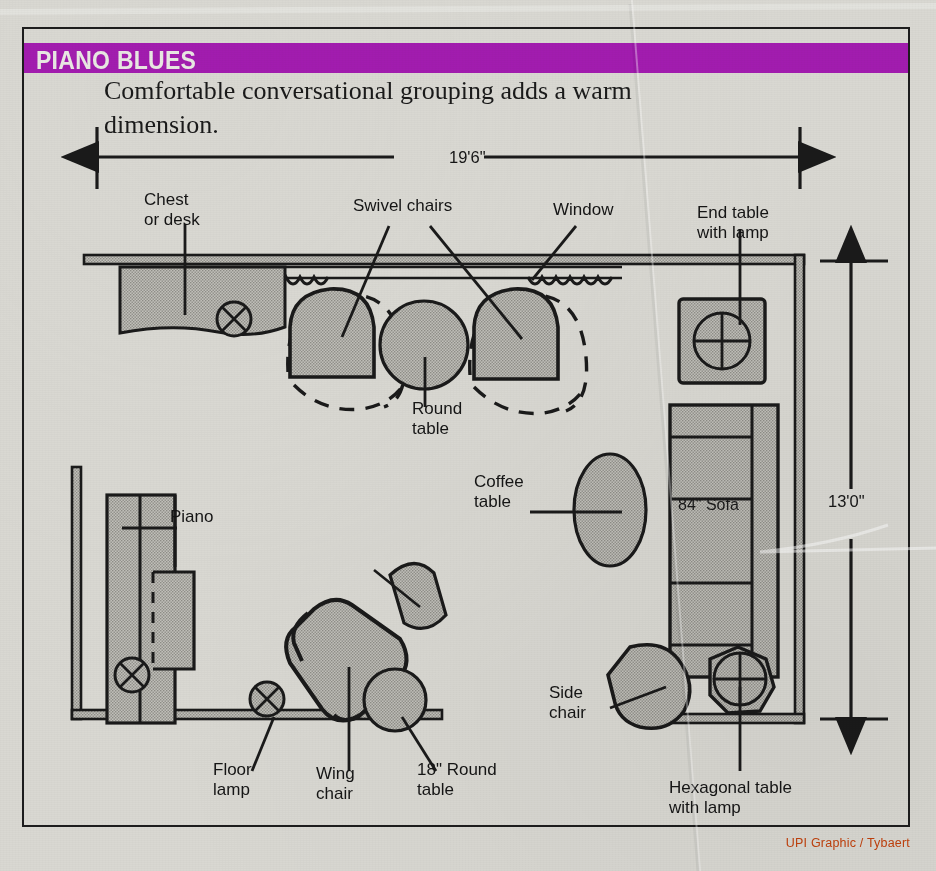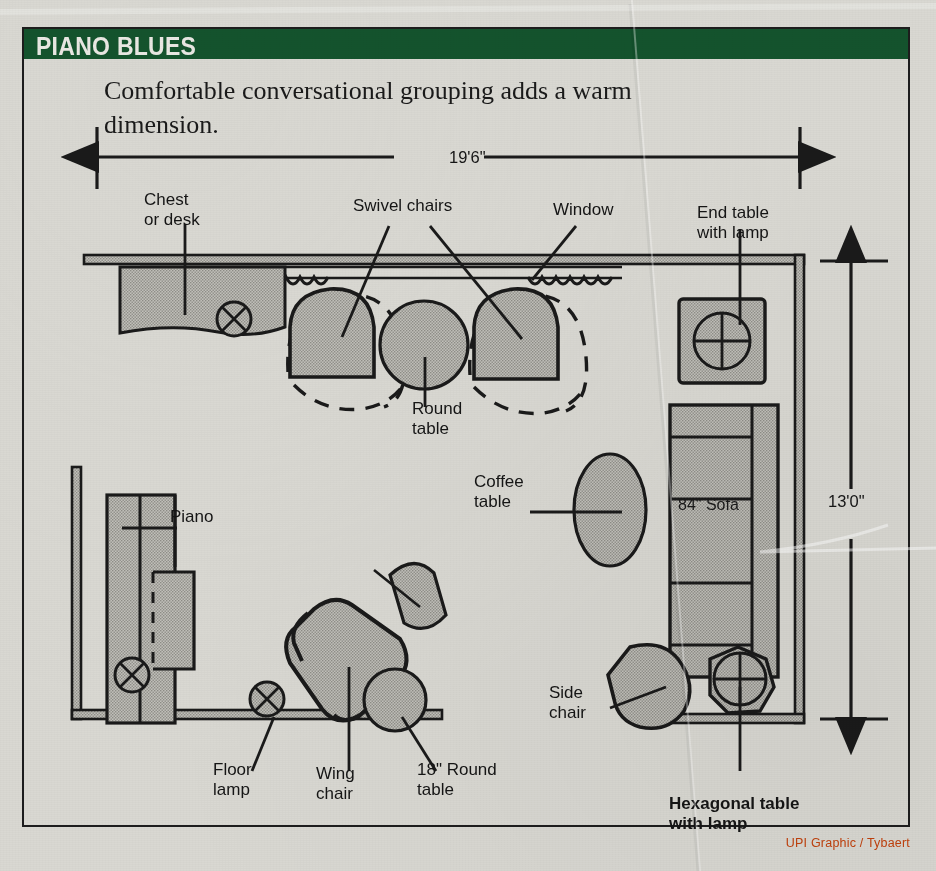--- a/index.html
+++ b/index.html
@@ -42,24 +42,24 @@
     top: 27px;
     width: 888px;
     height: 800px;
     border: 2px solid #1d1d1d;
     box-sizing: border-box;
     background: transparent;
   }
   .titlebar {
     position: absolute;
     left: 24px;
-    top: 29px;
+    top: 43px;
     width: 884px;
     height: 30px;
-    background: #14532d;
+    background: #a21caf;
     z-index: 5;
   }
   .titlebar .ttl {
     position: absolute;
     left: 12px;
     top: 3px;
     color: #e9e8e3;
     font-family: "Liberation Sans", sans-serif;
     font-weight: bold;
     font-size: 25px;
@@ -328,21 +328,21 @@
 table</div>
   <div class="lbl" style="left:170px; top:507px;">Piano</div>
   <div class="lbl" style="left:213px; top:760px;">Floor
 lamp</div>
   <div class="lbl" style="left:316px; top:764px;">Wing
 chair</div>
   <div class="lbl" style="left:417px; top:760px;">18" Round
 table</div>
   <div class="lbl" style="left:549px; top:683px;">Side
 chair</div>
-  <div class="lbl" style="left:669px; top:794px;font-weight:bold;">Hexagonal table
+  <div class="lbl" style="left:669px; top:778px;">Hexagonal table
 with lamp</div>
 
   <div class="dim" style="left:449px; top:148px;">19'6"</div>
   <div class="dim" style="left:828px; top:492px;">13'0"</div>
 
   <div class="sofa-txt" style="left:678px; top:496px;">84" Sofa</div>
 
   <svg id="crease" viewBox="0 0 936 871">
     <path d="M632,0 L700,871" stroke="#ffffff" stroke-opacity=".35" stroke-width="2" fill="none"></path>
     <path d="M630,4 L698,871" stroke="#000000" stroke-opacity=".05" stroke-width="3" fill="none"></path>

